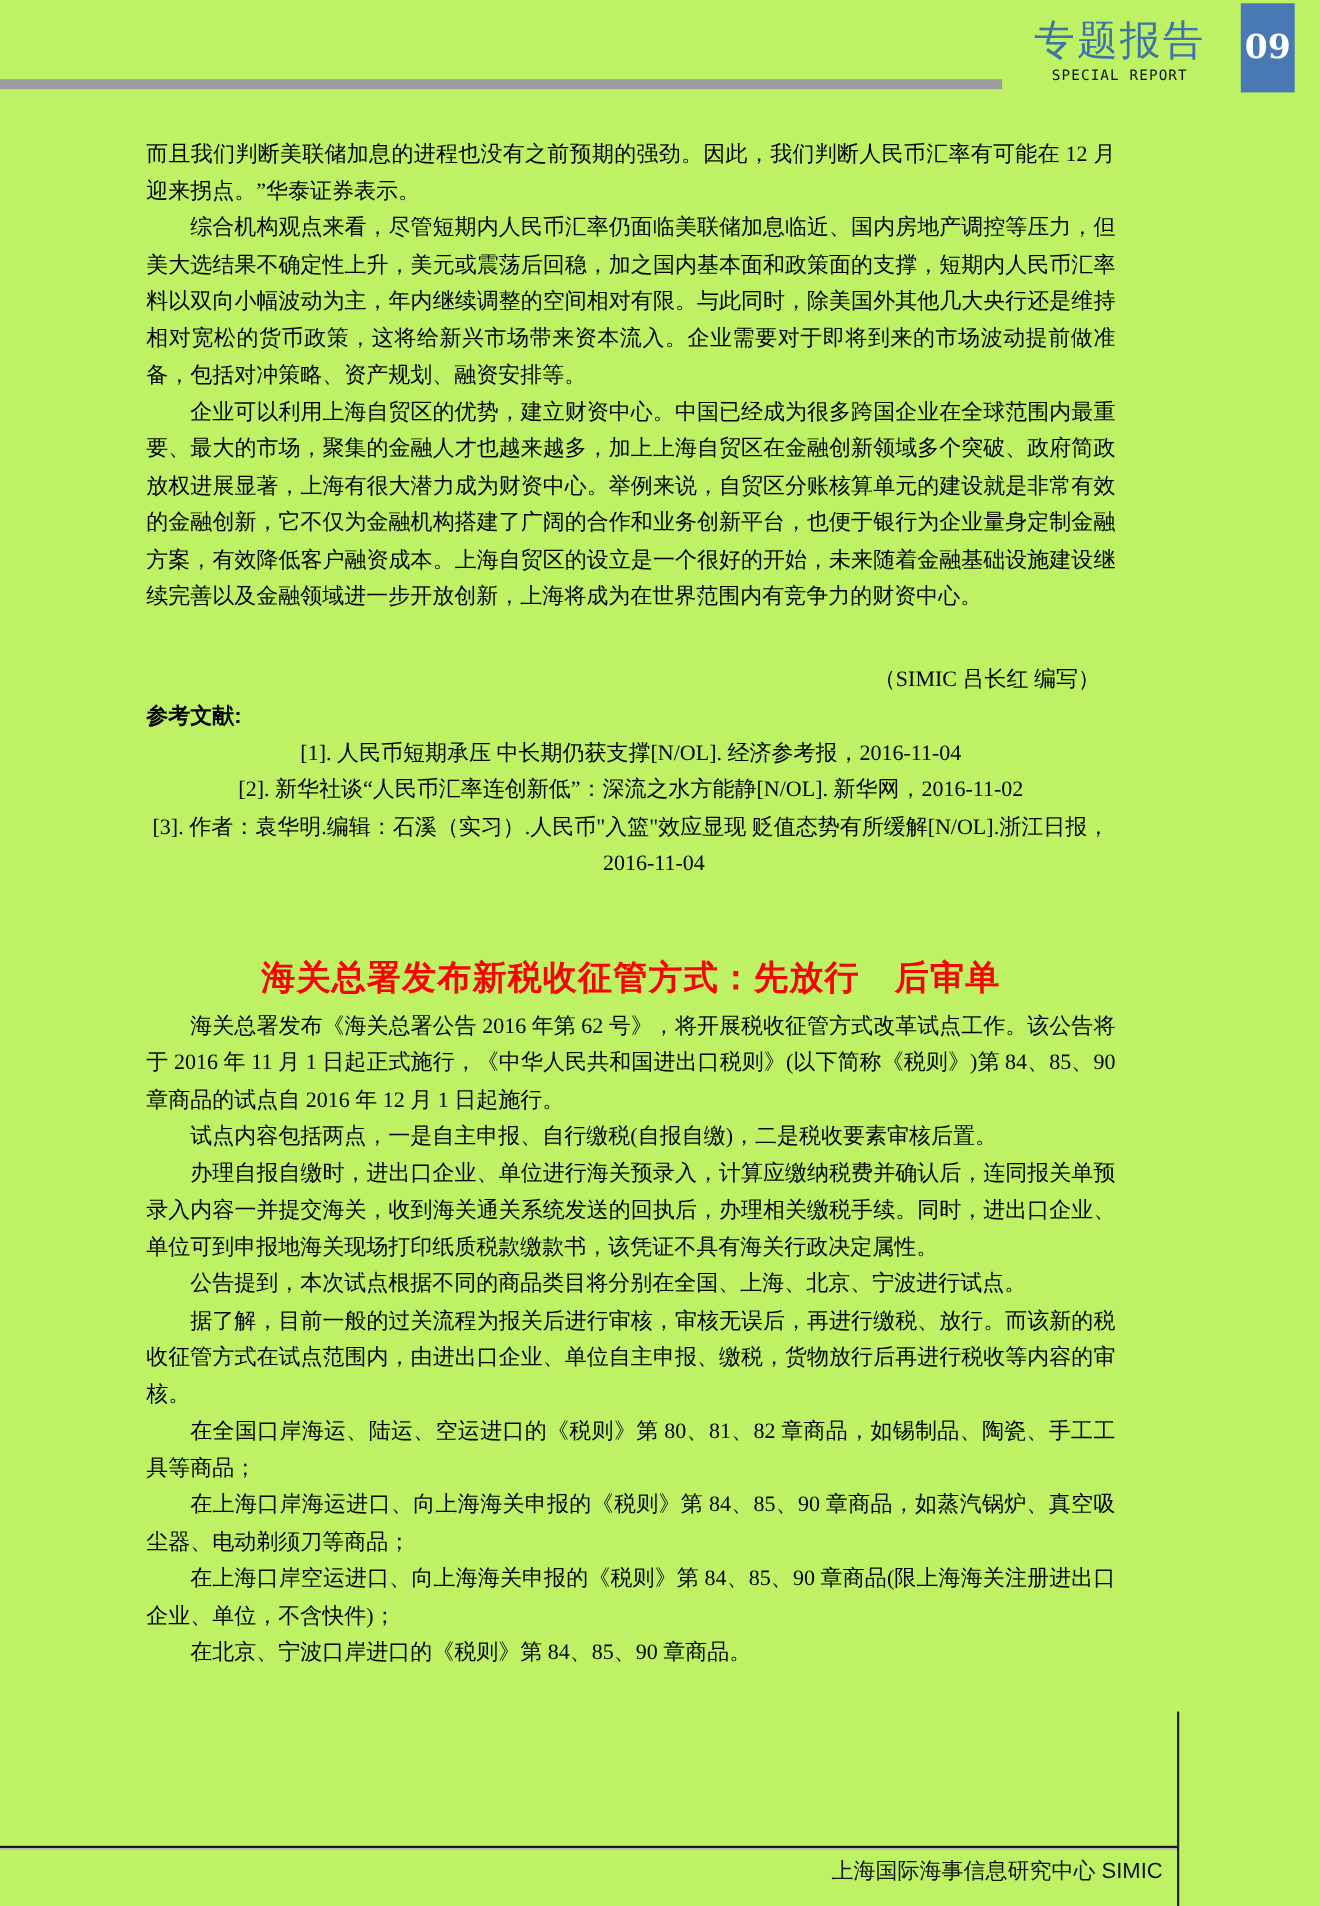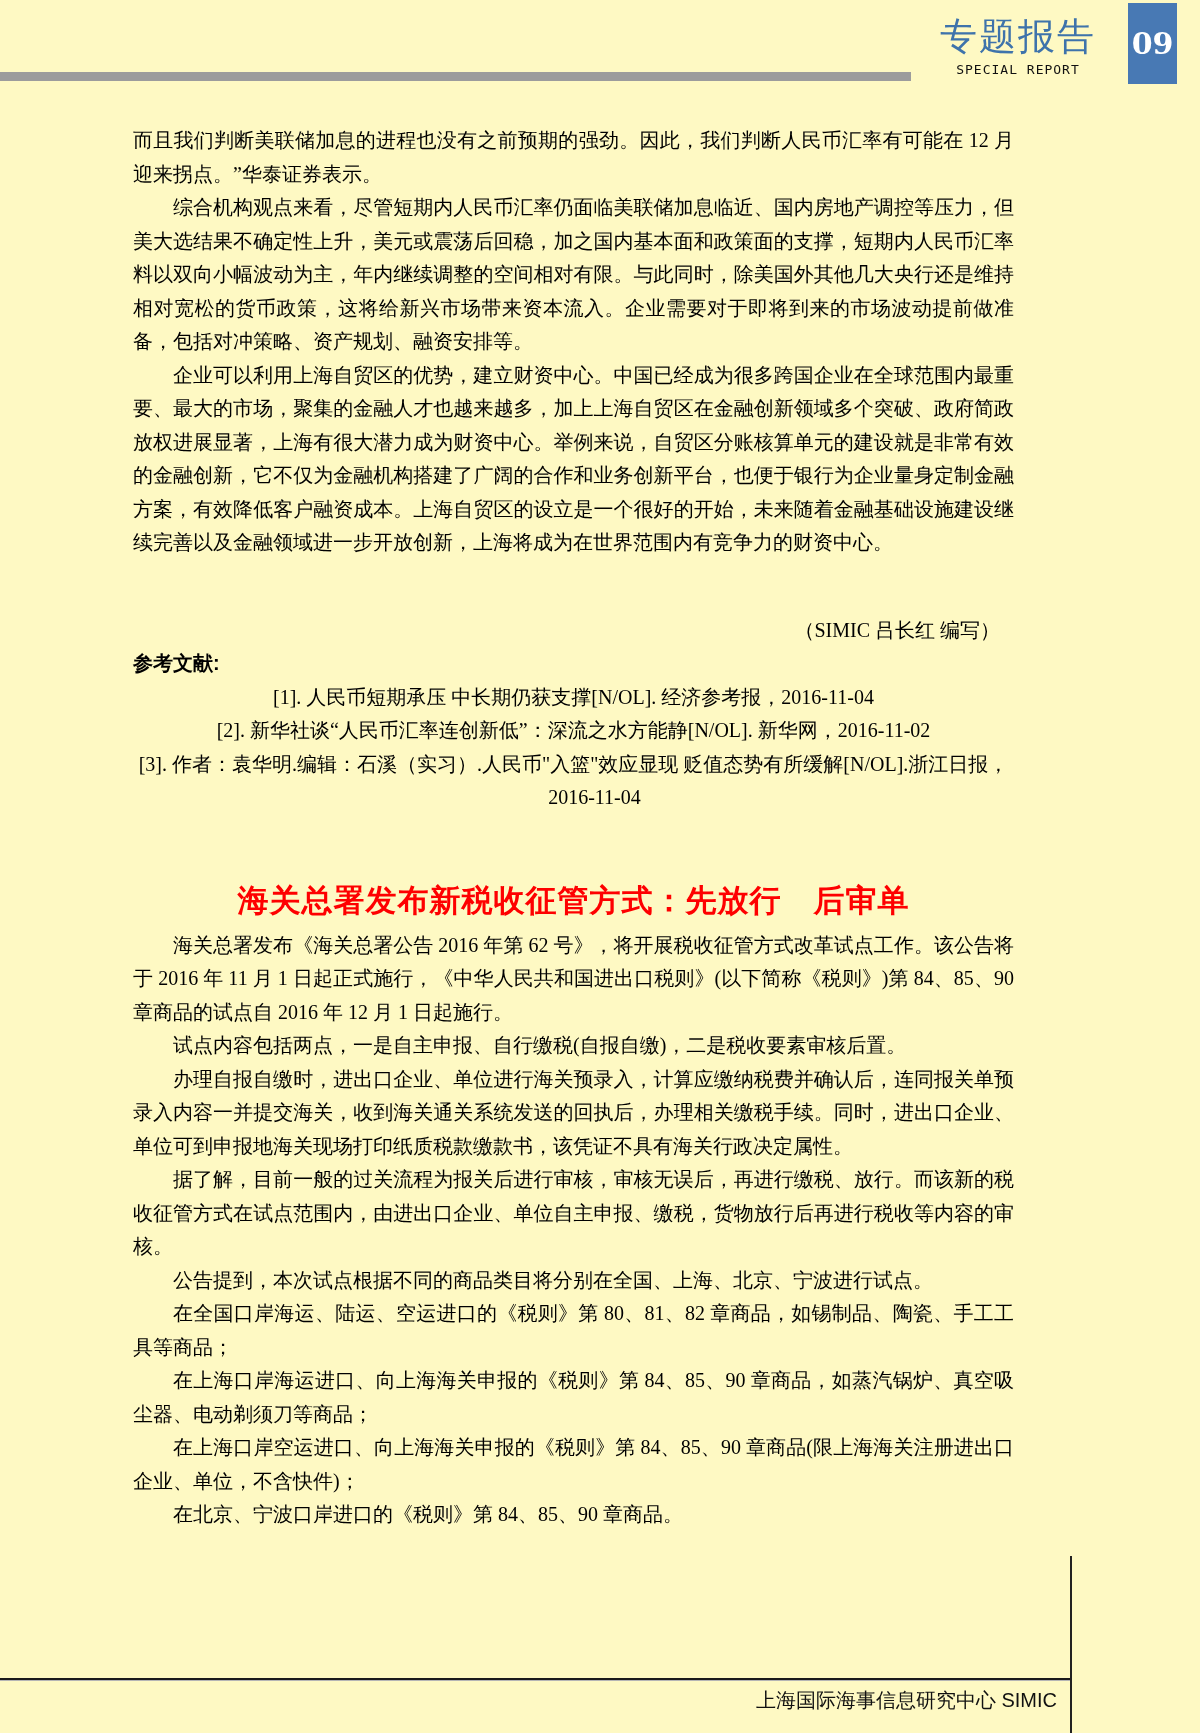--- a/index.html
+++ b/index.html
@@ -1,17 +1,17 @@
 <!DOCTYPE html>
 <html><head>
 <meta charset="utf-8">
 <style>
   html,body{margin:0;padding:0;background:#fff;}
   .page{
-    position:relative;width:1200px;height:1733px;background:#fef9c3;
+    position:relative;width:1200px;height:1733px;background:#bef264;
     font-family:"Liberation Serif","DejaVu Serif",serif;color:#000;overflow:hidden;
   }
   
   .header-title{
     position:absolute;top:16px;left:938px;width:160px;text-align:center;
     font-family:"Liberation Sans","DejaVu Sans",sans-serif;
     font-size:37px;line-height:42px;color:#3E73AB;letter-spacing:2px;white-space:nowrap;
   }
   .header-sub{
     position:absolute;top:62px;left:938px;width:160px;text-align:center;
@@ -24,21 +24,21 @@
     display:flex;align-items:center;justify-content:center;
     color:#ffffff;font-size:30px;font-weight:bold;font-family:"DejaVu Serif","Liberation Serif",serif;
   }
   
   .content{
     position:absolute;left:133px;top:124px;width:881px;
     font-size:20px;line-height:33.5px;text-align:justify;
   }
   .para{margin:0;text-indent:2em;}
   .para.noindent{text-indent:0;}
-  .byline{text-align:right;padding-right:14px;margin-top:54px;}
+  .byline{text-align:right;padding-right:14px;margin-top:42px;}
   .refs{}
   .refs-heading{font-weight:bold;font-family:"Liberation Sans","DejaVu Sans",sans-serif;font-size:20px;}
   .ref-item{padding-left:42px;text-indent:-42px;text-align:center;}
   .a2-title{
     margin:66px 0 0 0;text-align:center;color:#FE0000;
     font-size:31px;font-weight:bold;line-height:40px;letter-spacing:1px;white-space:nowrap;
   }
   .a2-first{margin-top:8px;}
   
   .footer-line{position:absolute;top:1678px;left:0;width:1071px;height:2px;background:#1a1a1a;border-bottom:1px solid #b5b5b5;}
@@ -73,22 +73,22 @@
       <div class="ref-item">[1].  人民币短期承压  中长期仍获支撑[N/OL].  经济参考报，2016-11-04</div>
       <div class="ref-item">[2].  新华社谈“人民币汇率连创新低”：深流之水方能静[N/OL].  新华网，2016-11-02</div>
       <div class="ref-item">[3].  作者：袁华明.编辑：石溪（实习）.人民币"入篮"效应显现  贬值态势有所缓解[N/OL].浙江日报，2016-11-04</div>
     </div>
 
     <h2 class="a2-title">海关总署发布新税收征管方式：先放行　后审单</h2>
 
     <p class="para a2-first">海关总署发布《海关总署公告 2016 年第 62 号》，将开展税收征管方式改革试点工作。该公告将于 2016 年 11 月 1 日起正式施行，《中华人民共和国进出口税则》(以下简称《税则》)第 84、85、90 章商品的试点自 2016 年 12 月 1 日起施行。</p>
     <p class="para">试点内容包括两点，一是自主申报、自行缴税(自报自缴)，二是税收要素审核后置。</p>
     <p class="para">办理自报自缴时，进出口企业、单位进行海关预录入，计算应缴纳税费并确认后，连同报关单预录入内容一并提交海关，收到海关通关系统发送的回执后，办理相关缴税手续。同时，进出口企业、单位可到申报地海关现场打印纸质税款缴款书，该凭证不具有海关行政决定属性。</p>
+    <p class="para">公告提到，本次试点根据不同的商品类目将分别在全国、上海、北京、宁波进行试点。</p>
     <p class="para">据了解，目前一般的过关流程为报关后进行审核，审核无误后，再进行缴税、放行。而该新的税收征管方式在试点范围内，由进出口企业、单位自主申报、缴税，货物放行后再进行税收等内容的审核。</p>
-    <p class="para">公告提到，本次试点根据不同的商品类目将分别在全国、上海、北京、宁波进行试点。</p>
     <p class="para">在全国口岸海运、陆运、空运进口的《税则》第 80、81、82 章商品，如锡制品、陶瓷、手工工具等商品；</p>
     <p class="para">在上海口岸海运进口、向上海海关申报的《税则》第 84、85、90 章商品，如蒸汽锅炉、真空吸尘器、电动剃须刀等商品；</p>
     <p class="para">在上海口岸空运进口、向上海海关申报的《税则》第 84、85、90 章商品(限上海海关注册进出口企业、单位，不含快件)；</p>
     <p class="para">在北京、宁波口岸进口的《税则》第 84、85、90 章商品。</p>
 
   </div>
 
   <div class="footer-line"></div>
   <div class="footer-text">上海国际海事信息研究中心  SIMIC</div>
   <div class="v-line"></div>

